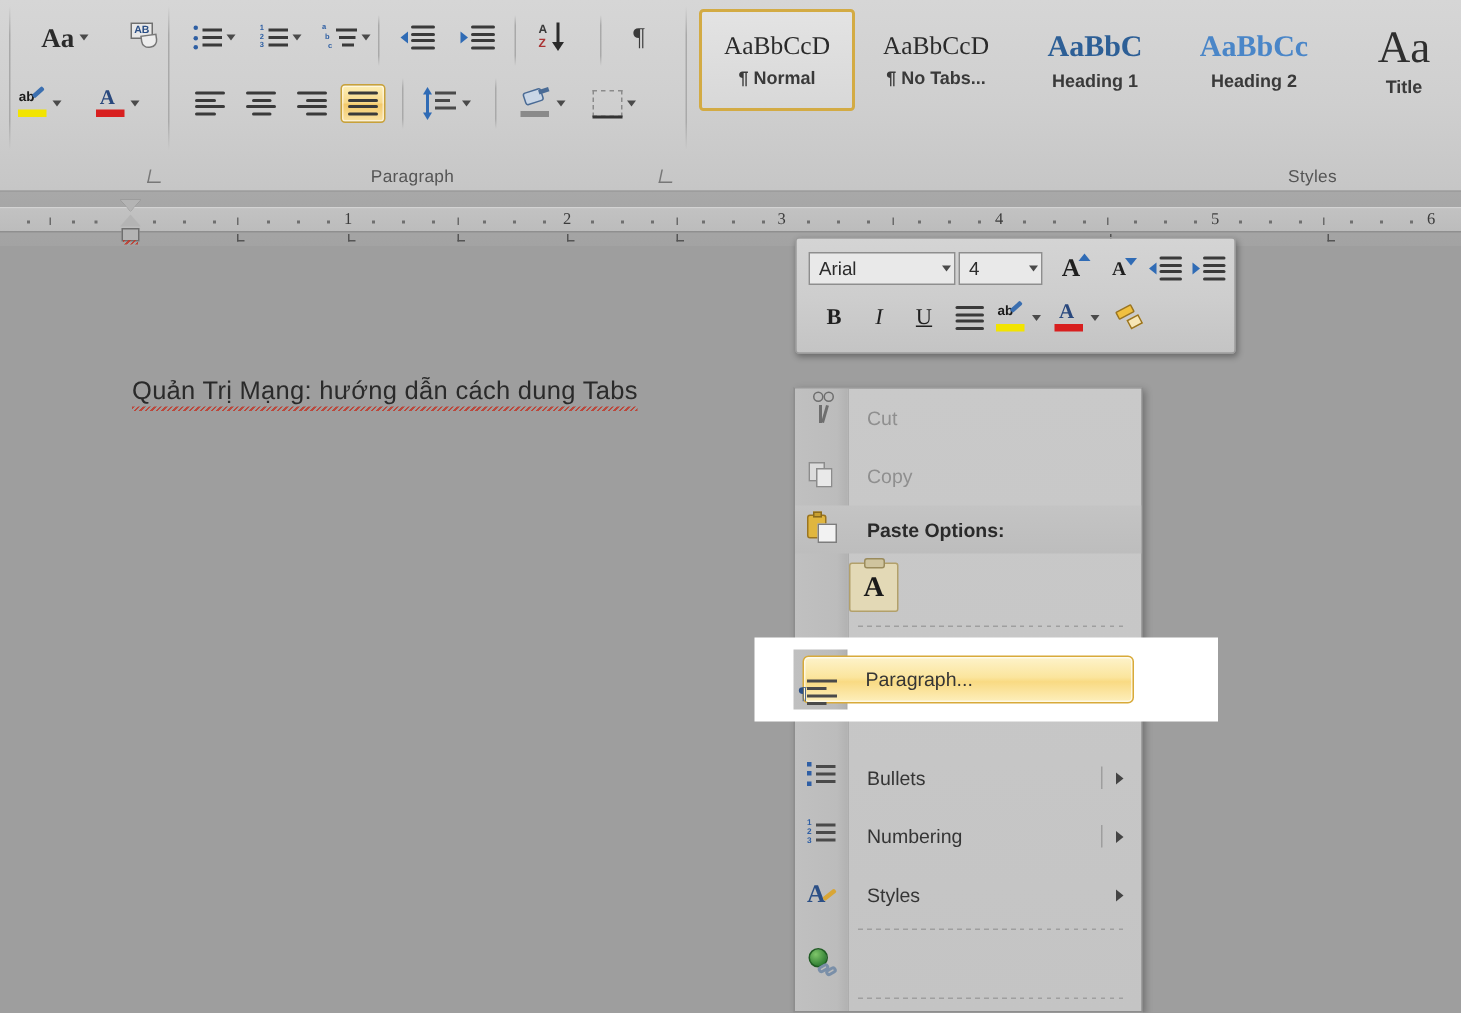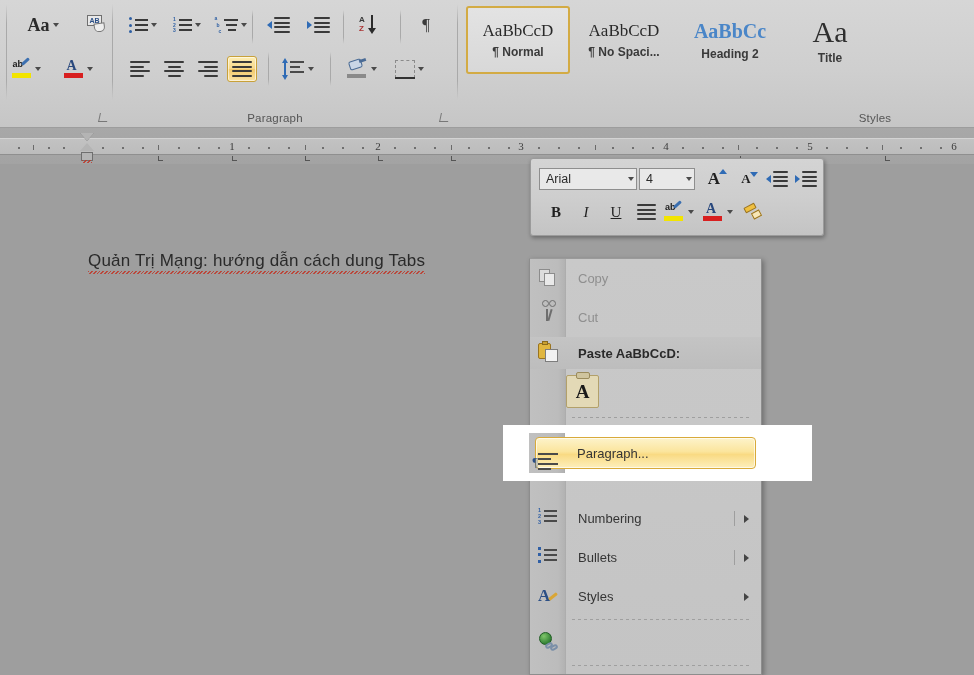--- a/index.html
+++ b/index.html
@@ -480,21 +480,25 @@
 
     <div class="group-sep" style="left:457px;"></div>
 
     <div class="rib-row" style="left:466px; top:6px;">
       <div style="width:104px;height:68px;border:2px solid #d3ab44;border-radius:3px;background:linear-gradient(to bottom,#e3e3e3,#d8d8d8);display:flex;flex-direction:column;align-items:center;justify-content:center;">
         <span style="font-size:17px;color:#2a2a2a;font-family:'Liberation Serif',serif;overflow:hidden;white-space:nowrap;">AaBbCcD</span>
         <span style="font-size:12px;color:#3a3a3a;margin-top:4px;font-weight:bold;">¶ Normal</span>
       </div>
       <div style="width:104px;height:68px;display:flex;flex-direction:column;align-items:center;justify-content:center;margin-left:2px;">
         <span style="font-size:17px;color:#2a2a2a;font-family:'Liberation Serif',serif;overflow:hidden;white-space:nowrap;">AaBbCcD</span>
-        <span style="font-size:12px;color:#3a3a3a;margin-top:4px;font-weight:bold;">¶ No Spaci...</span>
+        <span style="font-size:12px;color:#3a3a3a;margin-top:4px;font-weight:bold;">¶ No Tabs...</span>
+      </div>
+      <div style="width:104px;height:68px;display:flex;flex-direction:column;align-items:center;justify-content:center;margin-left:2px;">
+        <span style="font-size:20px;color:#2d5f96;font-family:'Liberation Serif',serif;font-weight:bold;overflow:hidden;white-space:nowrap;">AaBbC</span>
+        <span style="font-size:12px;color:#3a3a3a;margin-top:4px;font-weight:bold;">Heading 1</span>
       </div>
       <div style="width:104px;height:68px;display:flex;flex-direction:column;align-items:center;justify-content:center;margin-left:2px;">
         <span style="font-size:20px;color:#4a86c8;font-family:'Liberation Serif',serif;font-weight:bold;overflow:hidden;white-space:nowrap;">AaBbCc</span>
         <span style="font-size:12px;color:#3a3a3a;margin-top:4px;font-weight:bold;">Heading 2</span>
       </div>
       <div style="width:92px;height:68px;display:flex;flex-direction:column;align-items:center;justify-content:center;margin-left:2px;overflow:hidden;">
         <span style="font-size:30px;color:#2f2f2f;font-family:'Liberation Serif',serif;white-space:nowrap;">Aa</span>
         <span style="font-size:12px;color:#3a3a3a;margin-top:2px;font-weight:bold;text-align:right;">Title</span>
       </div>
     </div>
@@ -659,95 +663,95 @@
         </span>
       </div>
     </div>
   </div>
 
   <div class="ctxmenu">
     <div class="gutter"></div>
 
     <div class="mi disabled">
       <span class="mi-ic">
-        <span class="copyic"><span class="p1"></span><span class="p2"></span></span>
-      </span>
-      <span class="lbl">Copy</span>
+        <span class="scissors"><span class="bl"></span><span class="bl2"></span><span class="r1"></span><span class="r2"></span></span>
+      </span>
+      <span class="lbl">Cut</span>
     </div>
 
     <div class="mi disabled">
       <span class="mi-ic">
-        <span class="scissors"><span class="bl"></span><span class="bl2"></span><span class="r1"></span><span class="r2"></span></span>
-      </span>
-      <span class="lbl">Cut</span>
+        <span class="copyic"><span class="p1"></span><span class="p2"></span></span>
+      </span>
+      <span class="lbl">Copy</span>
     </div>
 
     <div class="mi hdr">
       <span class="mi-ic">
         <span class="pasteic"><span class="clip"></span><span class="tab"></span><span class="pg"></span></span>
       </span>
-      <span class="lbl">Paste AaBbCcD:</span>
+      <span class="lbl">Paste Options:</span>
     </div>
 
     <div class="paste-swatch">
       <div class="clipbtn">
         <span class="clip"></span>
         <span class="A">A</span>
       </div>
     </div>
 
     <div class="sep"></div>
 
     <div class="mi">
       <span class="mi-ic">
         <span class="fontic">A</span>
       </span>
       <span class="lbl">Font...</span>
     </div>
 
     <div class="mi" style="visibility:hidden;">
       <span class="lbl">Paragraph...</span>
+    </div>
+
+    <div class="mi">
+      <span class="mi-ic">
+        <span class="bulletsic">
+          <span class="bc">
+              <b></b>
+              <b></b>
+              <b></b>
+            </span>
+          <span class="tc">
+              <i></i>
+              <i></i>
+              <i></i>
+            </span>
+        </span>
+      </span>
+      <span class="lbl">Bullets</span>
+      <span class="vline"></span>
+      <span class="arrow"></span>
     </div>
 
     <div class="mi">
       <span class="mi-ic">
         <span class="numic">
           <span class="nc">
               <span>1</span>
               <span>2</span>
               <span>3</span>
             </span>
           <span class="tc">
               <i></i>
               <i></i>
               <i></i>
             </span>
         </span>
       </span>
       <span class="lbl">Numbering</span>
-      <span class="vline"></span>
-      <span class="arrow"></span>
-    </div>
-
-    <div class="mi">
-      <span class="mi-ic">
-        <span class="bulletsic">
-          <span class="bc">
-              <b></b>
-              <b></b>
-              <b></b>
-            </span>
-          <span class="tc">
-              <i></i>
-              <i></i>
-              <i></i>
-            </span>
-        </span>
-      </span>
-      <span class="lbl">Bullets</span>
       <span class="vline"></span>
       <span class="arrow"></span>
     </div>
 
     <div class="mi">
       <span class="mi-ic">
         <span class="stylesic"><span class="A">A</span><span class="pen"></span></span>
       </span>
       <span class="lbl">Styles</span>
       <span class="arrow"></span>

